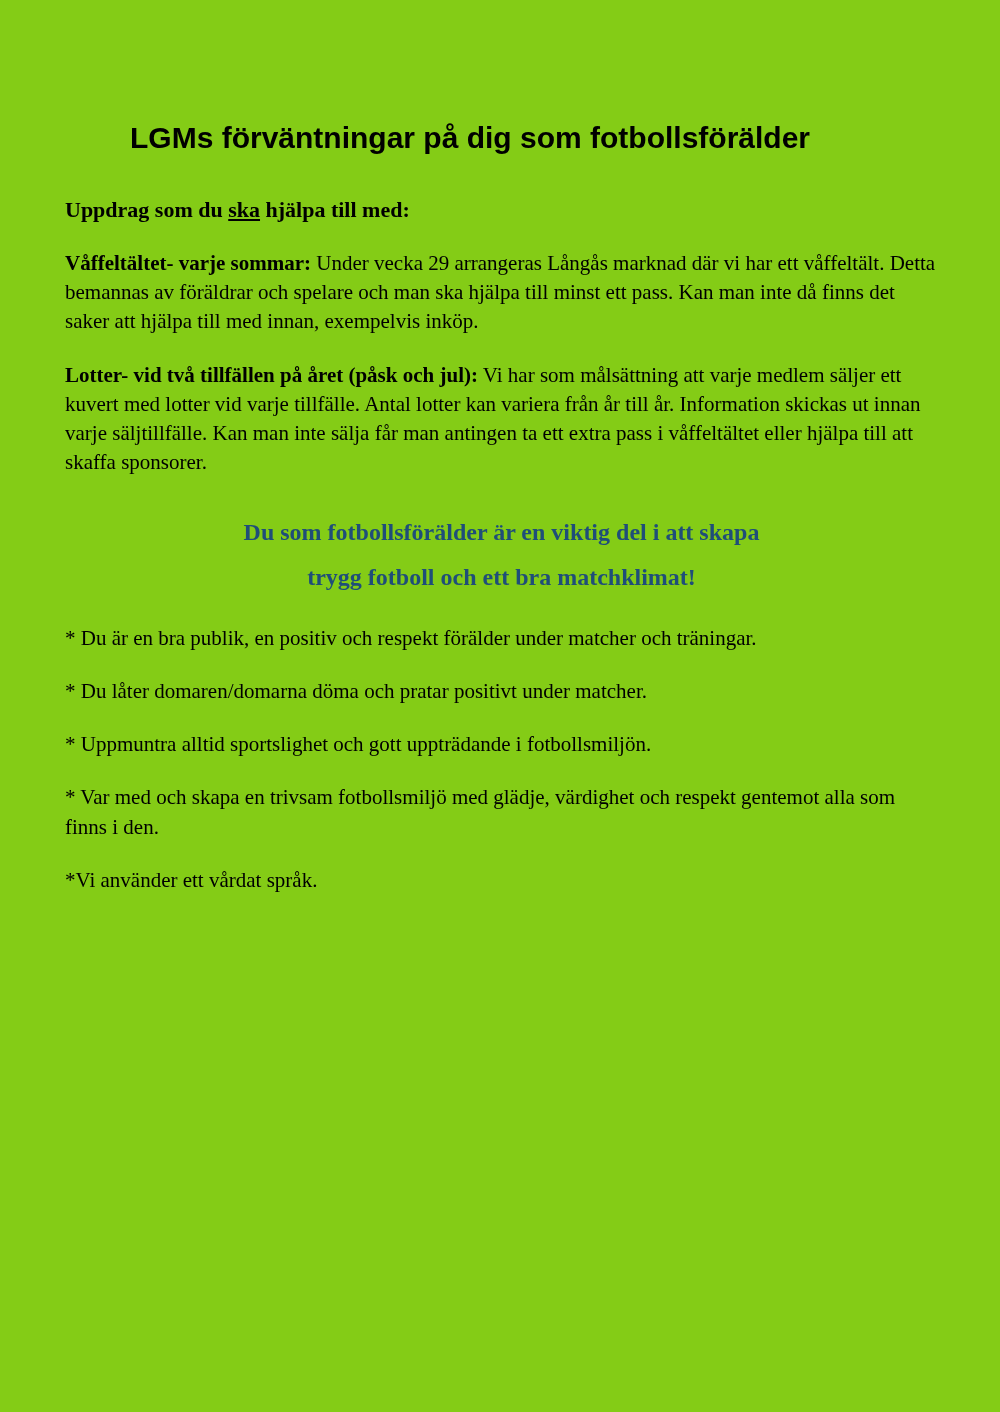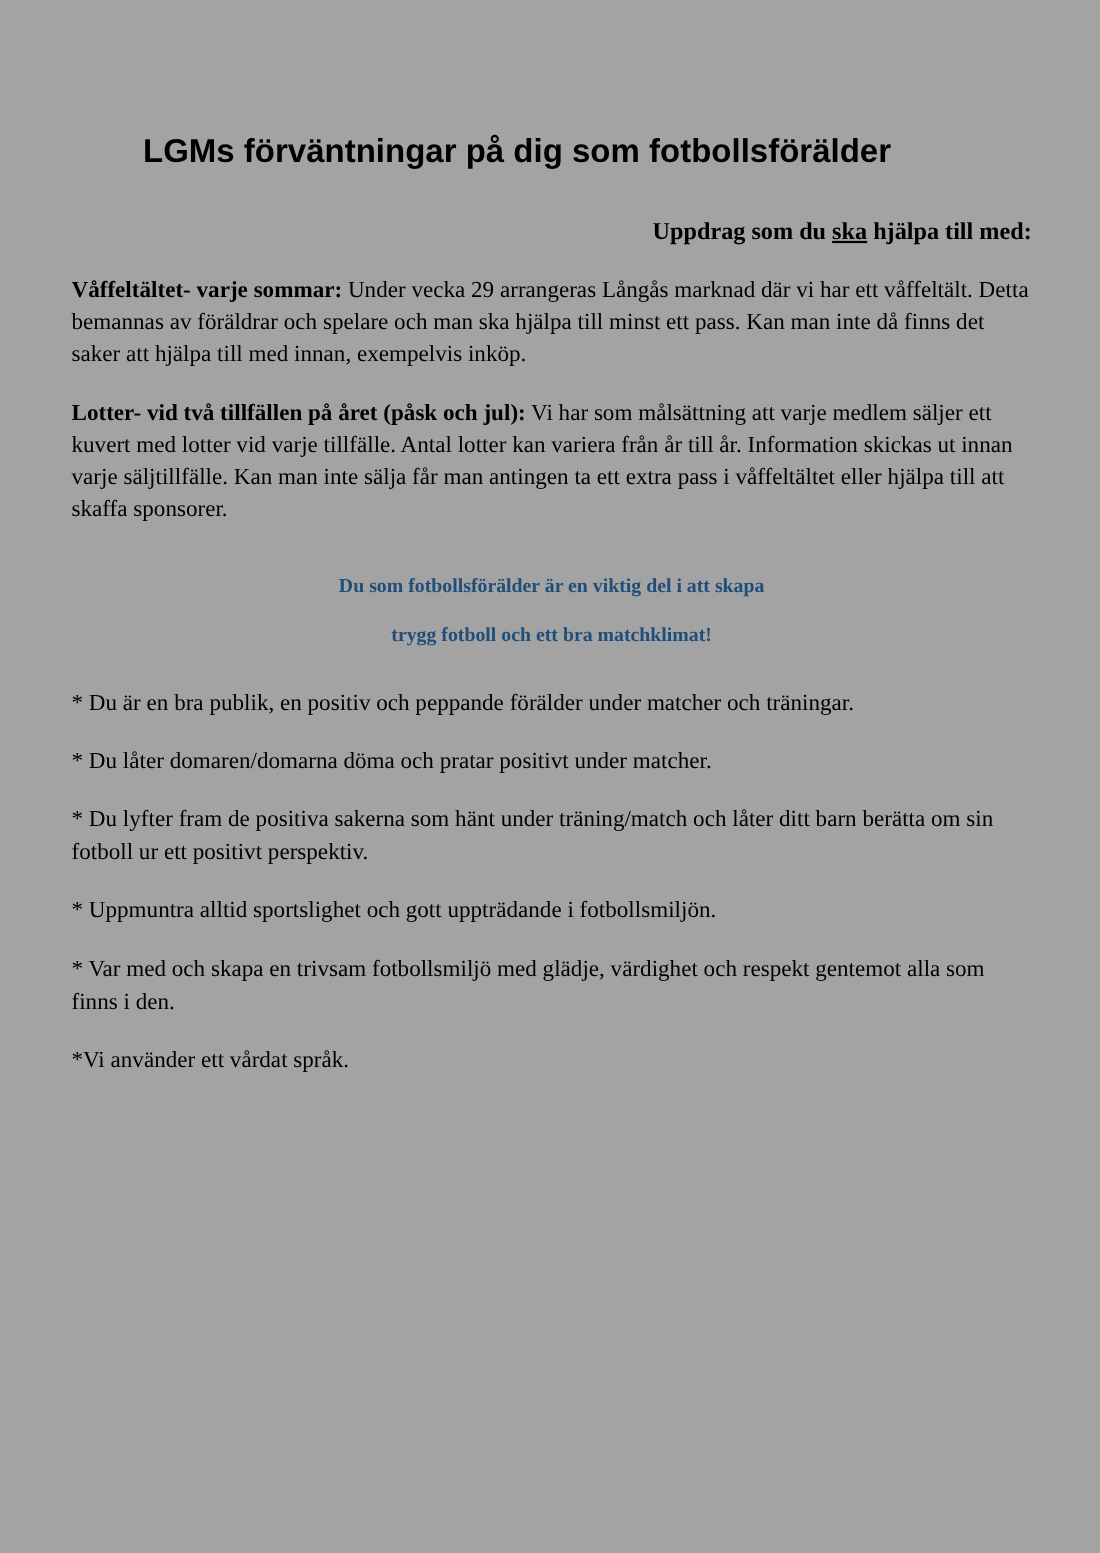--- a/index.html
+++ b/index.html
@@ -4,59 +4,58 @@
 <style>
   html, body {
     margin: 0;
     padding: 0;
     background: #ffffff;
   }
   .page {
     position: relative;
     width: 1000px;
     height: 1412px;
-    background: #a3a3a3;
+    background: #84cc16;
     box-sizing: border-box;
     padding: 121px 62px 0 65px;
     font-family: "Liberation Serif", serif;
     color: #000000;
     overflow: hidden;
   }
   .title {
     margin: 0 0 0 65px;
     font-family: "Liberation Sans", sans-serif;
     font-weight: bold;
     font-size: 30px;
     line-height: 34px;
     color: #000000;
     white-space: nowrap;
   }
   .subhead {
     margin: 40px 0 0 0;
     font-weight: bold;
     font-size: 22px;
     line-height: 29px;
-    text-align: right;
   }
   .subhead .u {
     text-decoration: underline;
   }
   .para {
     margin: 25px 0 0 0;
     font-size: 21px;
     line-height: 29px;
     max-width: 872px;
   }
   .para .lead {
     font-weight: bold;
   }
   .blue-heading {
     margin: 33px 0 0 0;
     font-weight: bold;
-    font-size: 18px;
+    font-size: 24px;
     line-height: 45px;
     text-align: center;
     color: var(--heading-blue, #1f4e79);
   }
   .bh-line {
     display: block;
   }
   .guideline {
     margin: 23px 0 0 0;
     font-size: 21px;
@@ -79,20 +78,19 @@
   <p class="para"><strong class="lead">Våffeltältet- varje sommar:</strong><span> Under vecka 29 arrangeras Långås marknad där vi har ett våffeltält. Detta bemannas av föräldrar och spelare och man ska hjälpa till minst ett pass. Kan man inte då finns det saker att hjälpa till med innan, exempelvis inköp.</span></p>
 
   <p class="para"><strong class="lead">Lotter- vid två tillfällen på året (påsk och jul):</strong><span> Vi har som målsättning att varje medlem säljer ett kuvert med lotter vid varje tillfälle. Antal lotter kan variera från år till år. Information skickas ut innan varje säljtillfälle. Kan man inte sälja får man antingen ta ett extra pass i våffeltältet eller hjälpa till att skaffa sponsorer.</span></p>
 
 
   <h2 class="blue-heading">
     <span class="bh-line">Du som fotbollsförälder är en viktig del i att skapa</span>
     <span class="bh-line">trygg fotboll och ett bra matchklimat!</span>
   </h2>
 
-  <p class="guideline">* Du är en bra publik, en positiv och peppande förälder under matcher och träningar.</p>
+  <p class="guideline">* Du är en bra publik, en positiv och respekt förälder under matcher och träningar.</p>
   <p class="guideline">* Du låter domaren/domarna döma och pratar positivt under matcher.</p>
-  <p class="guideline">* Du lyfter fram de positiva sakerna som hänt under träning/match och låter ditt barn berätta om sin fotboll ur ett positivt perspektiv.</p>
   <p class="guideline">* Uppmuntra alltid sportslighet och gott uppträdande i fotbollsmiljön.</p>
   <p class="guideline">* Var med och skapa en trivsam fotbollsmiljö med glädje, värdighet och respekt gentemot alla som finns i den.</p>
   <p class="guideline">*Vi använder ett vårdat språk.</p>
 
 </div>
 
 </body></html>

